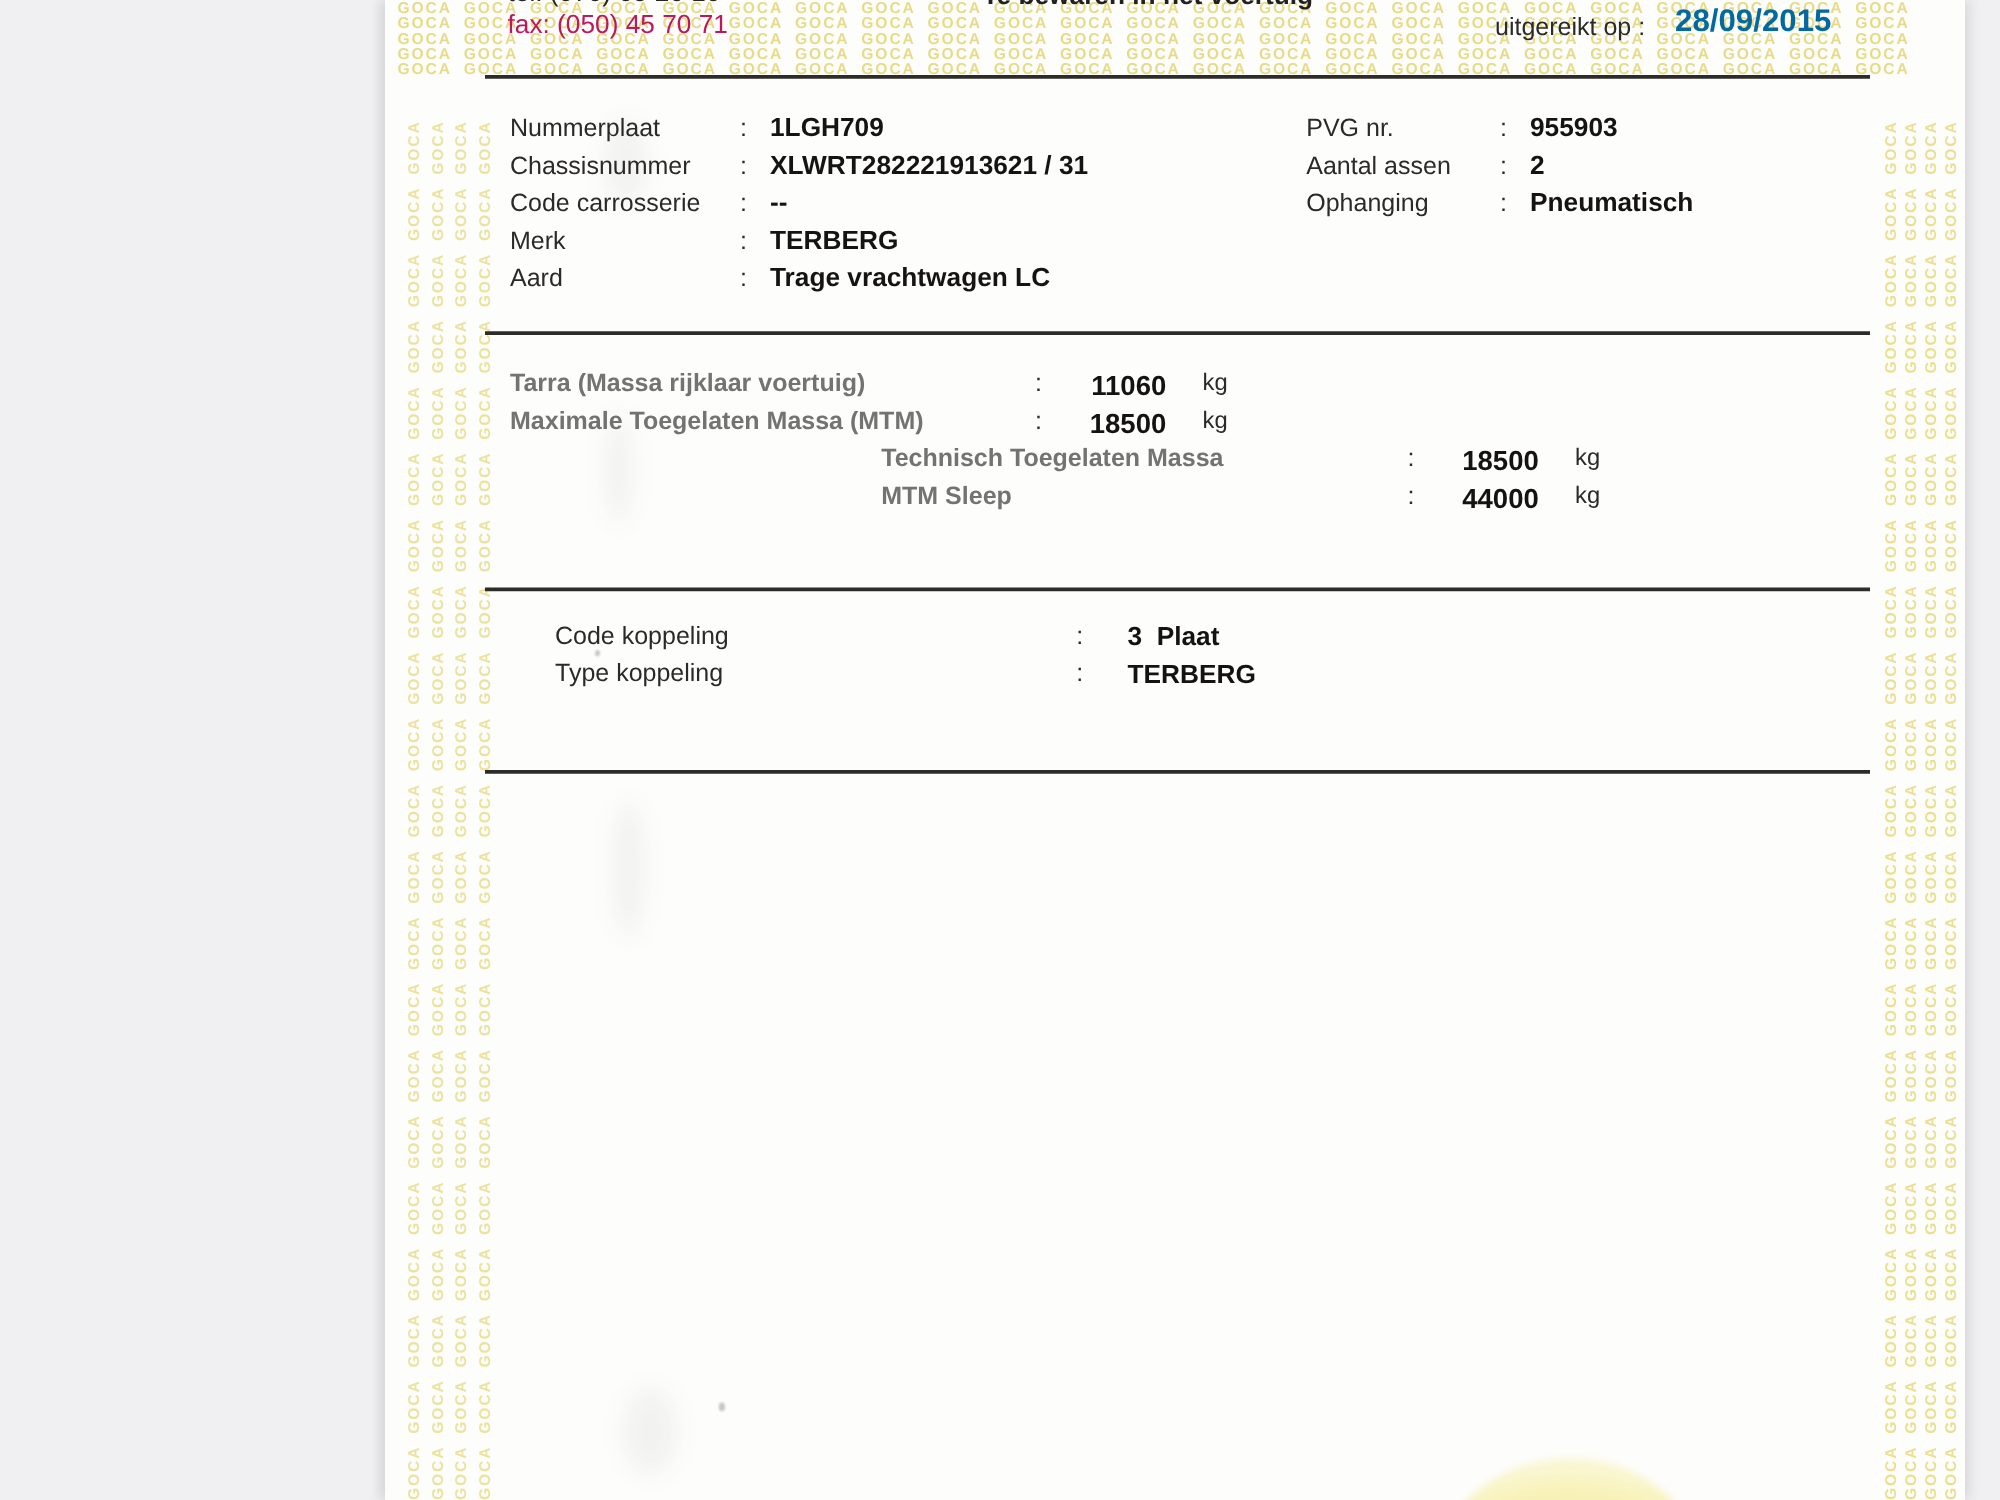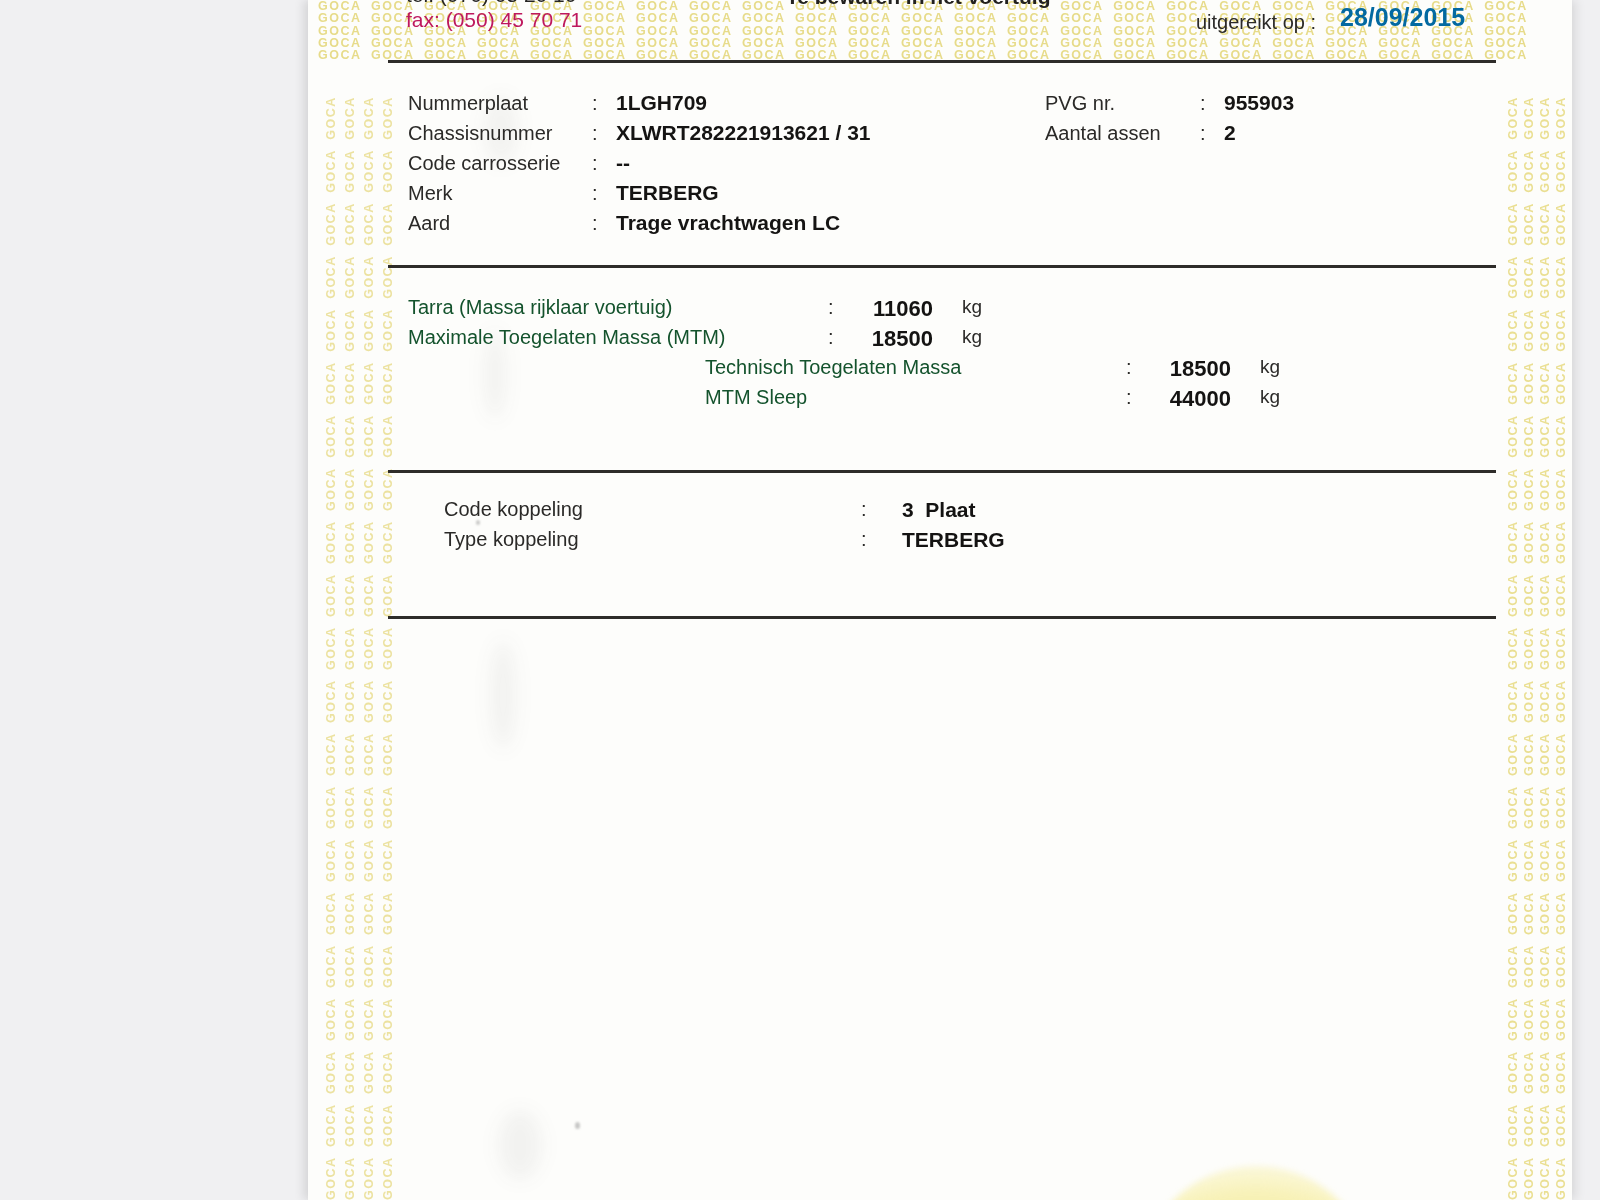--- a/index.html
+++ b/index.html
@@ -49,21 +49,21 @@
   .v-row{height:30px;line-height:30px;white-space:nowrap;font-size:20px;color:#2b2a28;}
   .v-row .lbl{display:inline-block;vertical-align:top;}
   .sec-vleft{left:100px;top:88px;}
   .sec-vleft .lbl{width:184px;}
   .sec-vright{left:737px;top:88px;}
   .sec-vright .lbl{width:155px;}
   .colon{display:inline-block;width:24px;color:#2b2a28;}
   .val{font-weight:700;font-size:21px;color:#151413;}
   
   .mass-row{position:absolute;height:30px;left:0;top:0;width:1264px;font-size:20px;white-space:nowrap;}
-  .m-label{position:absolute;left:100px;color:#14532d;}
+  .m-label{position:absolute;left:100px;color:#737373;font-weight:bold;}
   .m-colon{position:absolute;left:520px;color:#2b2a28;}
   .m-val{position:absolute;left:525px;width:100px;text-align:right;font-weight:700;font-size:22px;color:#141312;}
   .m-unit{position:absolute;left:654px;font-size:19px;color:#2b2a28;}
   .mass-row.indent .m-label{left:397px;}
   .mass-row.indent .m-colon{left:818px;}
   .mass-row.indent .m-val{left:823px;width:100px;}
   .mass-row.indent .m-unit{left:952px;}
   
   .c-row{position:absolute;height:30px;width:1264px;font-size:20px;white-space:nowrap;margin-left:36px;}
   .c-label{position:absolute;left:100px;color:#2b2a28;}
@@ -128,20 +128,23 @@
     </div>
   </div>
 
   <div class="section sec-vright">
     <div class="v-row">
       <span class="lbl">PVG nr.</span><span class="colon">:</span><span class="val">955903</span>
     </div>
     <div class="v-row">
       <span class="lbl">Aantal assen</span><span class="colon">:</span><span class="val">2</span>
     </div>
+    <div class="v-row">
+      <span class="lbl">Ophanging</span><span class="colon">:</span><span class="val">Pneumatisch</span>
+    </div>
   </div>
 
   <div class="mass-row" style="top:296px;">
     <span class="m-label">Tarra (Massa rijklaar voertuig)</span>
     <span class="m-colon">:</span>
     <span class="m-val">11060</span>
     <span class="m-unit">kg</span>
   </div>
   <div class="mass-row" style="top:326px;">
     <span class="m-label">Maximale Toegelaten Massa (MTM)</span>

